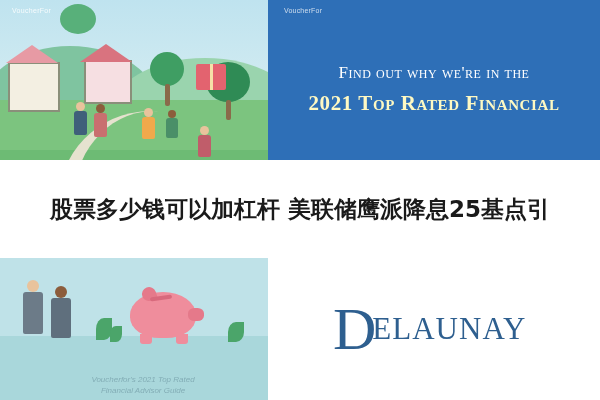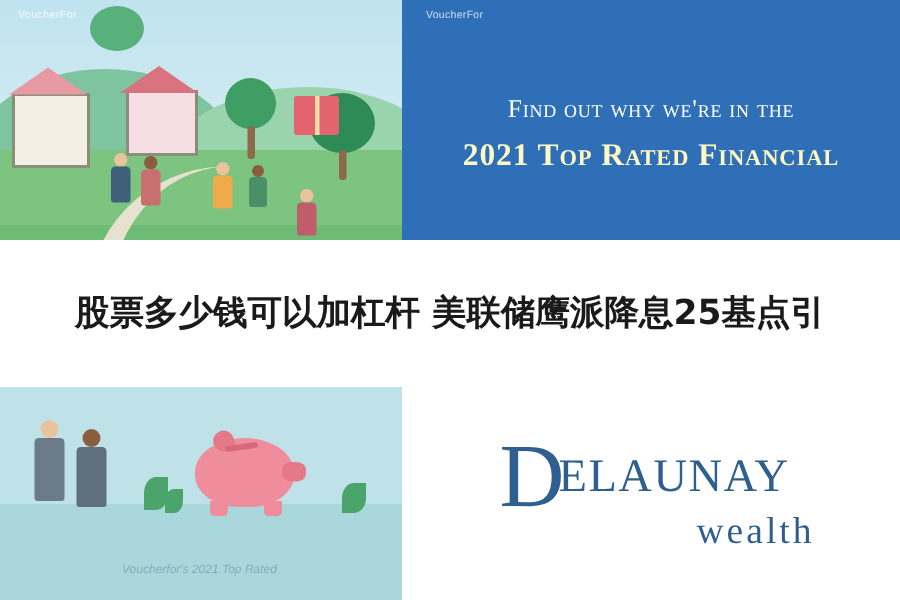--- a/index.html
+++ b/index.html
@@ -156,21 +156,21 @@
   }
 
   .wm-left-top {
     position: absolute; left: 12px; top: 6px;
     font-size: 7px; line-height: 9px;
     color: #ffffff;
     opacity: .85;
     letter-spacing: .3px;
   }
   .wm-left-bottom {
-    position: absolute; left: 43px; top: 374px;
+    position: absolute; left: 53px; top: 374px;
     width: 180px;
     text-align: center;
     font-size: 8px; line-height: 11px;
     color: #7fa9b2;
     opacity: .9;
     font-style: italic;
   }
 
   
   .right-top {
@@ -359,38 +359,38 @@
     <div class="coin-slot"></div>
     <div class="piggy-leg" style="left:140px;"></div>
     <div class="piggy-leg" style="left:176px;"></div>
     <div class="plant" style="left:96px; top:318px; width:16px; height:22px;"></div>
     <div class="plant" style="left:110px; top:326px; width:12px; height:16px;"></div>
     <div class="plant" style="left:228px; top:322px; width:16px; height:20px;"></div>
 
     <div class="wm-left-top">VoucherFor</div>
     <div class="wm-left-bottom">
       <div>Voucherfor's 2021 Top Rated</div>
+      <div>Financial Advisor Guide</div>
     </div>
   </div>
 
   <div class="right-top">
     <div class="wm-right-top">VoucherFor</div>
     <div class="rt-inner">
       <div class="rt-line1">Find out why we're in the</div>
       <div class="rt-line2">2021 Top Rated Financial</div>
     </div>
   </div>
 
   <div class="right-bottom">
     <div class="delaunay">
       <div class="del-row">
         <span class="del-d">D</span>
         <span class="del-word">ELAUNAY</span>
       </div>
-      <div class="del-sub">wealth</div>
     </div>
   </div>
 
   <div class="headline">
     <div class="headline-line">股票多少钱可以加杠杆 美联储鹰派降息25基点引</div>
   </div>
 
 </div>
 
 </body></html>

